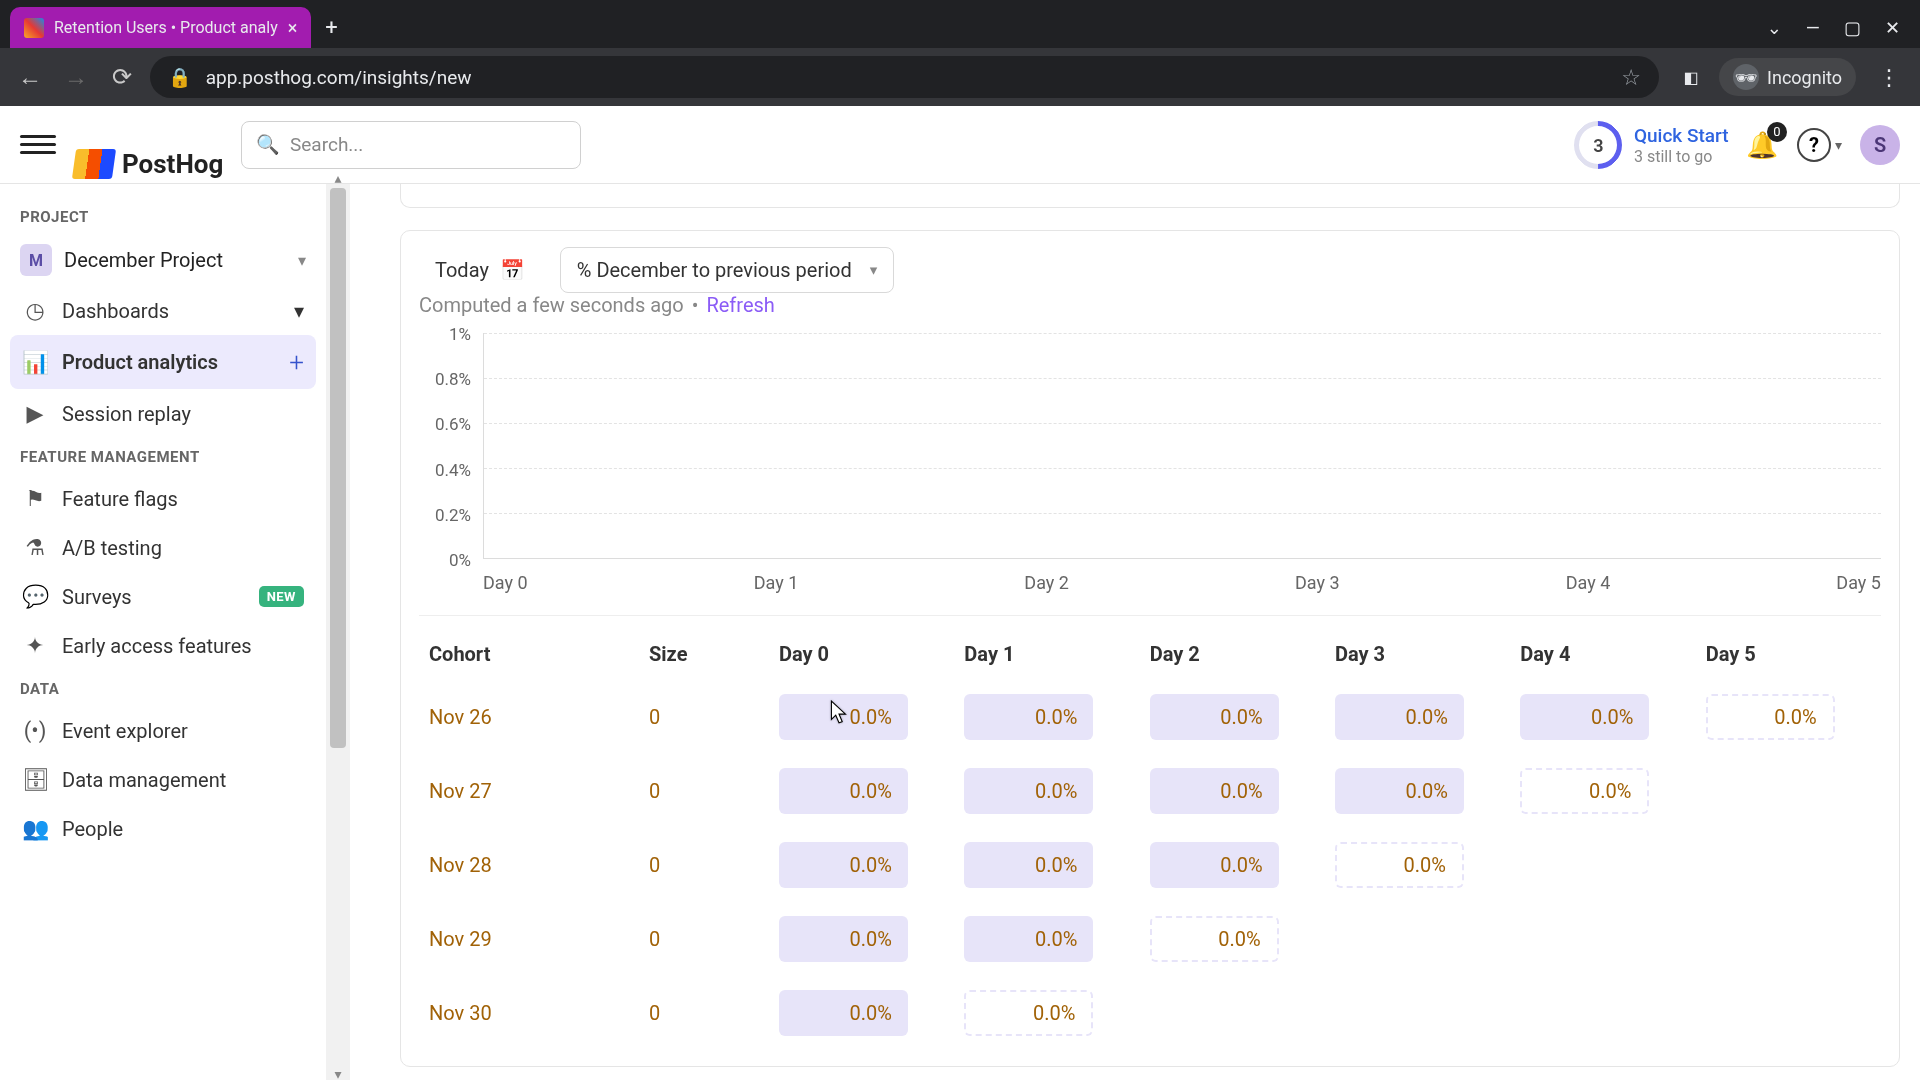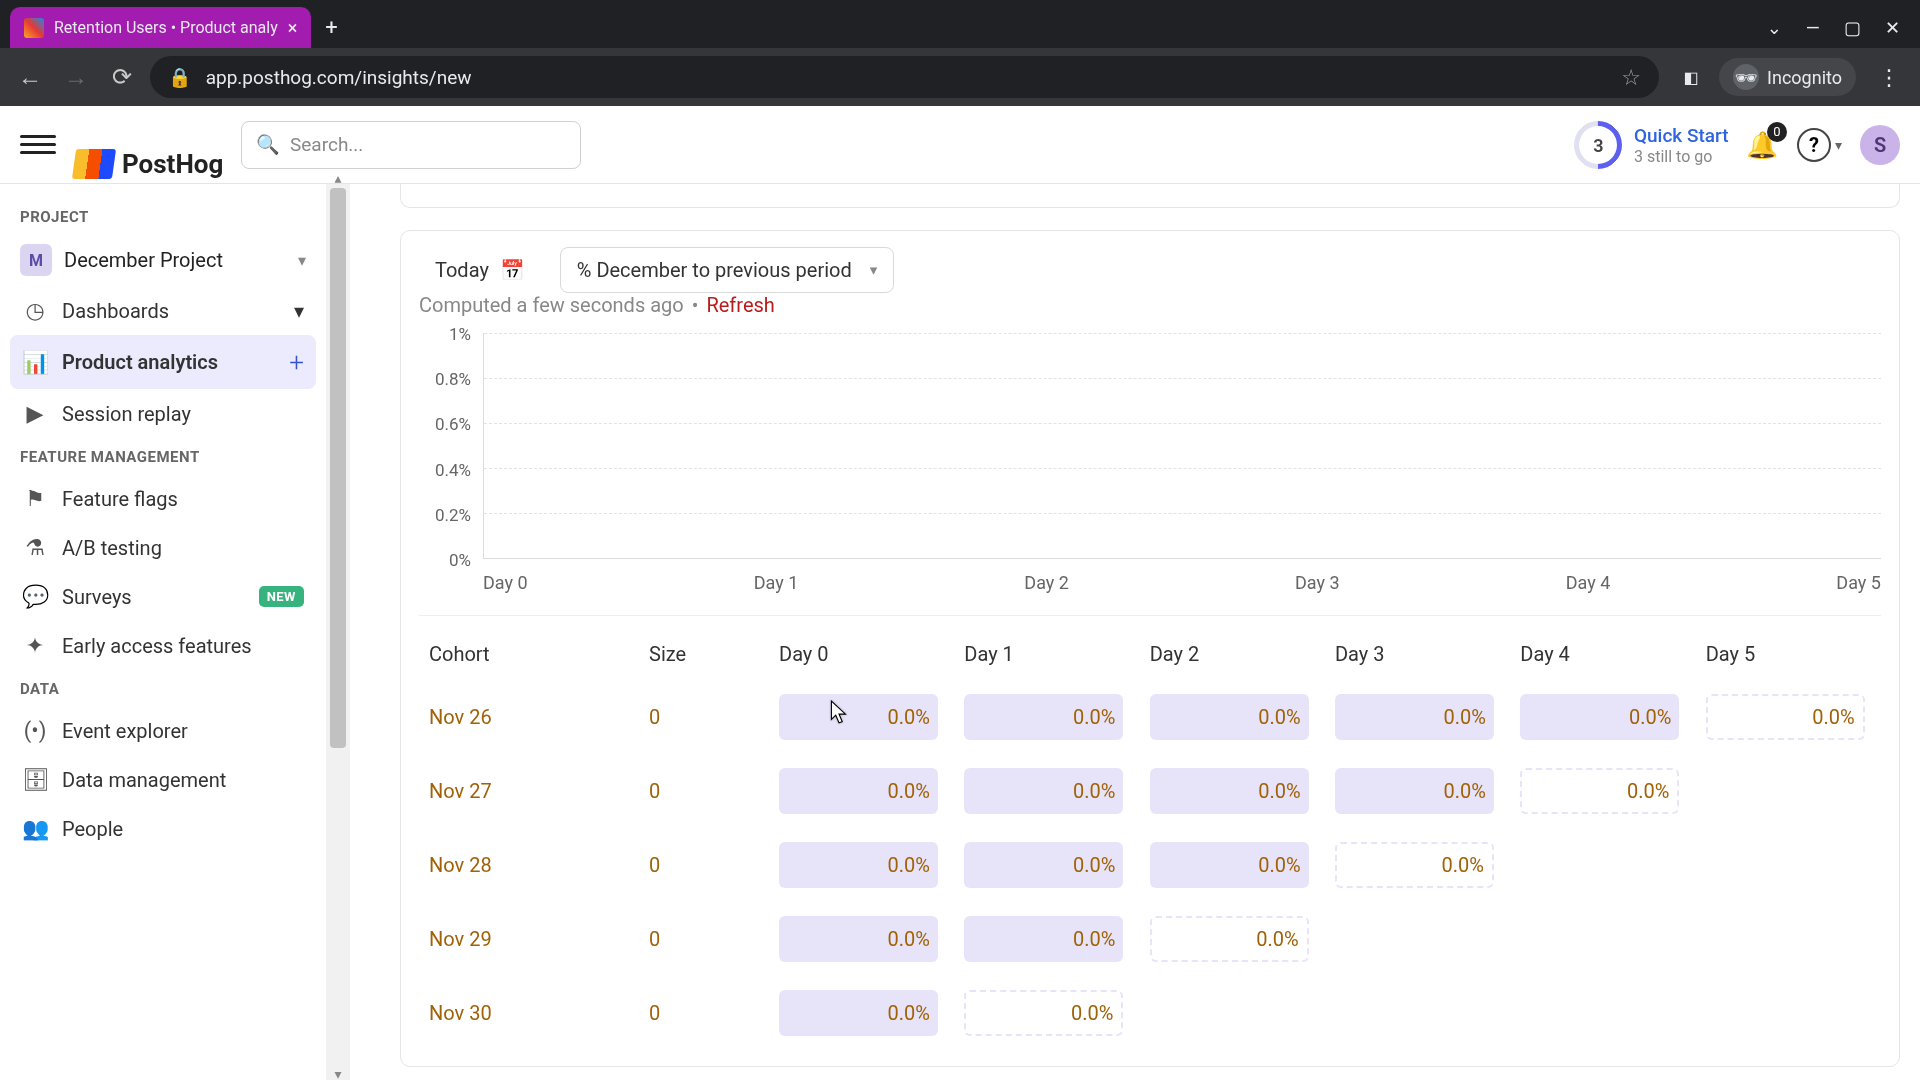--- a/index.html
+++ b/index.html
@@ -76,38 +76,38 @@
 
 .main { flex: 1; padding: 0 20px 0 50px; overflow: hidden; position: relative; }
 .card-border-top { border-bottom: 1px solid #e5e5e5; height: 24px; margin: 0 0 0 0; border-left:1px solid #e5e5e5; border-right:1px solid #e5e5e5; border-radius: 0 0 10px 10px; }
 .controls-card { border: 1px solid #e5e5e5; border-radius: 10px; margin-top: 22px; padding: 16px 18px; }
 .controls-row { display: flex; align-items: center; gap: 18px; }
 .ctl { display: flex; align-items: center; gap: 12px; padding: 10px 16px; border-radius: 8px; font-size: 20px; cursor: pointer; color: #333; }
 .ctl.outlined { border: 1px solid #d9d9d9; }
 .ctl .caret { color: #888; font-size: 15px; margin-left: 6px; }
 
 .computed-row { display: flex; align-items: center; gap: 8px; font-size: 20px; color: #888; }
-.refresh-link { color: #b91c1c; cursor: pointer; }
+.refresh-link { color: #8b5cf6; cursor: pointer; }
 
 
 .chart { margin-top: 16px; position: relative; height: 260px; }
 .y-axis { position: absolute; left: 0; top: 0; bottom: 34px; width: 60px; display: flex; flex-direction: column; justify-content: space-between; text-align: right; font-size: 17px; color: #666; padding-right: 8px; }
 .y-axis div { height: 0; position: relative; top: -9px; }
 .plot { position: absolute; left: 64px; right: 0; top: 0; bottom: 34px; border-left: 1px solid #dcdcdc; border-bottom: 1px solid #dcdcdc; }
 .gridline { position: absolute; left: 0; right: 0; border-top: 1px dashed #e3e3e3; }
 .x-axis { position: absolute; left: 64px; right: 0; bottom: 0; display: flex; justify-content: space-between; font-size: 18px; color: #666; }
 
 
 .table-divider { border-top: 1px solid #eee; margin-top: 22px; }
 .ret-table { width: 100%; border-collapse: collapse; margin-top: 12px; }
-.ret-table th { text-align: left; font-size: 20px; font-weight: 400; color: #333; padding: 14px 10px; }
+.ret-table th { text-align: left; font-size: 20px; font-weight: 700; color: #333; padding: 14px 10px; }
 .ret-table td { padding: 14px 10px; font-size: 20px; color: #a16207; }
 .ret-table th:first-child, .ret-table td:first-child { width: 220px; }
 .ret-table th:nth-child(2), .ret-table td:nth-child(2) { width: 130px; }
-.cell-box { display: inline-flex; align-items: center; justify-content: flex-end; width: 159px; height: 46px; border-radius: 6px; padding-right: 8px; font-size: 20px; }
+.cell-box { display: inline-flex; align-items: center; justify-content: flex-end; width: 129px; height: 46px; border-radius: 6px; padding-right: 16px; font-size: 20px; }
 .cell-filled { background: #e7e4f9; }
 .cell-dashed { border: 2px dashed #e7e4f9; }
 
 .cursor-arrow { position: absolute; width: 18px; height: 26px; pointer-events: none; }
 .cursor-arrow svg { filter: drop-shadow(0 0 1px rgba(0,0,0,0.3)); }
 
 </style>
 </head>
 <body>
 

